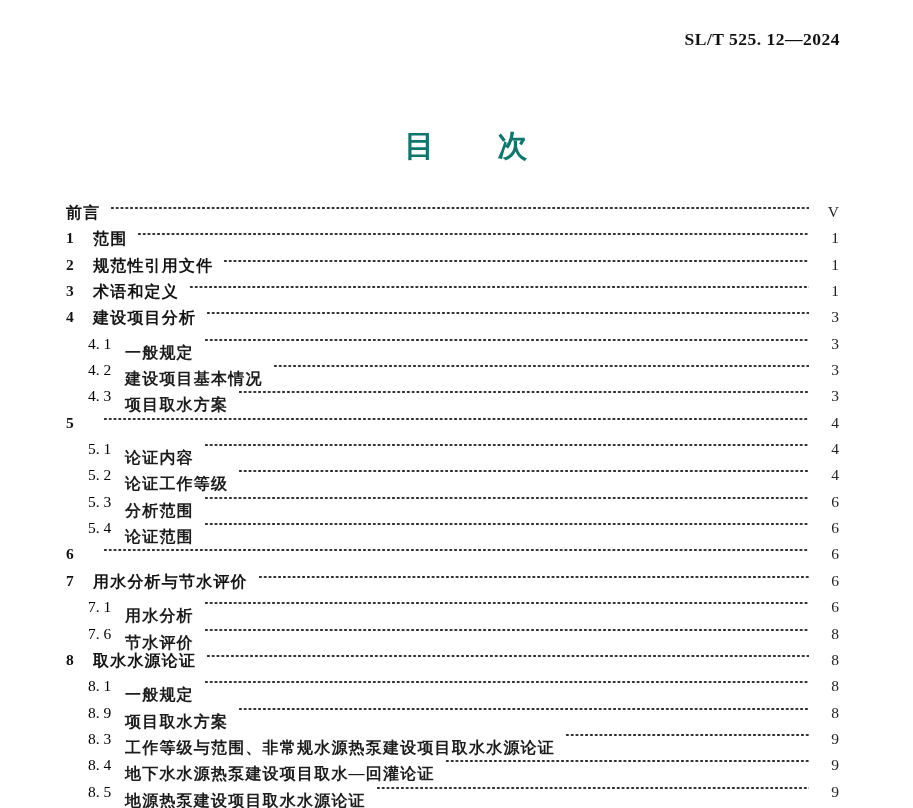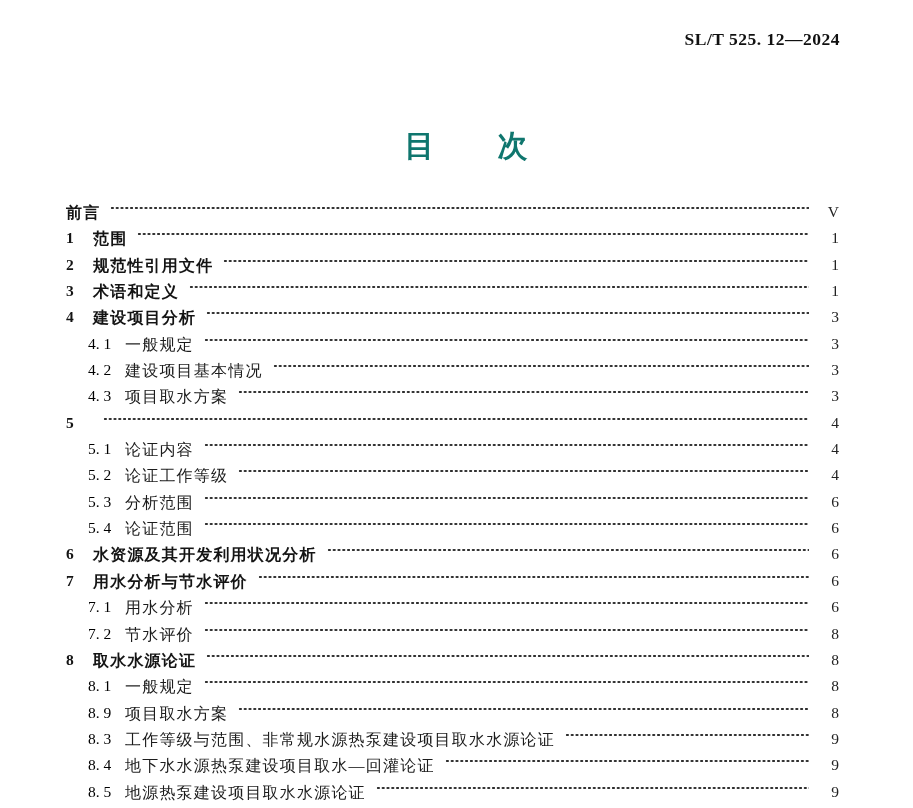--- a/index.html
+++ b/index.html
@@ -64,21 +64,21 @@
   .toc-row .label {
     flex: 0 0 auto;
     letter-spacing: 1.2px;
     color: #1c1c1c;
   }
   .toc-row.level1 .label,
   .toc-row.level1 .num {
     font-weight: bold;
     color: #141414;
   }
-  .toc-row.level2 .label { font-weight: 400; }
+  .toc-row.level2 .label { font-weight: 700; margin-top: 8px; }
   .toc-row .dots {
     flex: 1 1 auto;
     height: 6px;
     margin: 2px 8px 0 10px;
     background-image: radial-gradient(circle, #2b2b2b 1.05px, rgba(0,0,0,0) 1.35px);
     background-size: 4.8px 6px;
     background-repeat: repeat-x;
     background-position: left center;
   }
   .toc-row .pageno {
@@ -169,38 +169,37 @@
         <span class="pageno">6</span>
       </div>
       <div class="toc-row level2">
         <span class="num">5. 4</span>
         <span class="label">论证范围</span>
         <span class="dots"></span>
         <span class="pageno">6</span>
       </div>
       <div class="toc-row level1">
         <span class="num">6</span>
-        <span class="label">水资源及其开发利用状况分析</span>
         <span class="dots"></span>
         <span class="pageno">6</span>
       </div>
       <div class="toc-row level1">
         <span class="num">7</span>
         <span class="label">用水分析与节水评价</span>
         <span class="dots"></span>
         <span class="pageno">6</span>
       </div>
       <div class="toc-row level2">
         <span class="num">7. 1</span>
         <span class="label">用水分析</span>
         <span class="dots"></span>
         <span class="pageno">6</span>
       </div>
       <div class="toc-row level2">
-        <span class="num">7. 2</span>
+        <span class="num">7. 6</span>
         <span class="label">节水评价</span>
         <span class="dots"></span>
         <span class="pageno">8</span>
       </div>
       <div class="toc-row level1">
         <span class="num">8</span>
         <span class="label">取水水源论证</span>
         <span class="dots"></span>
         <span class="pageno">8</span>
       </div>

